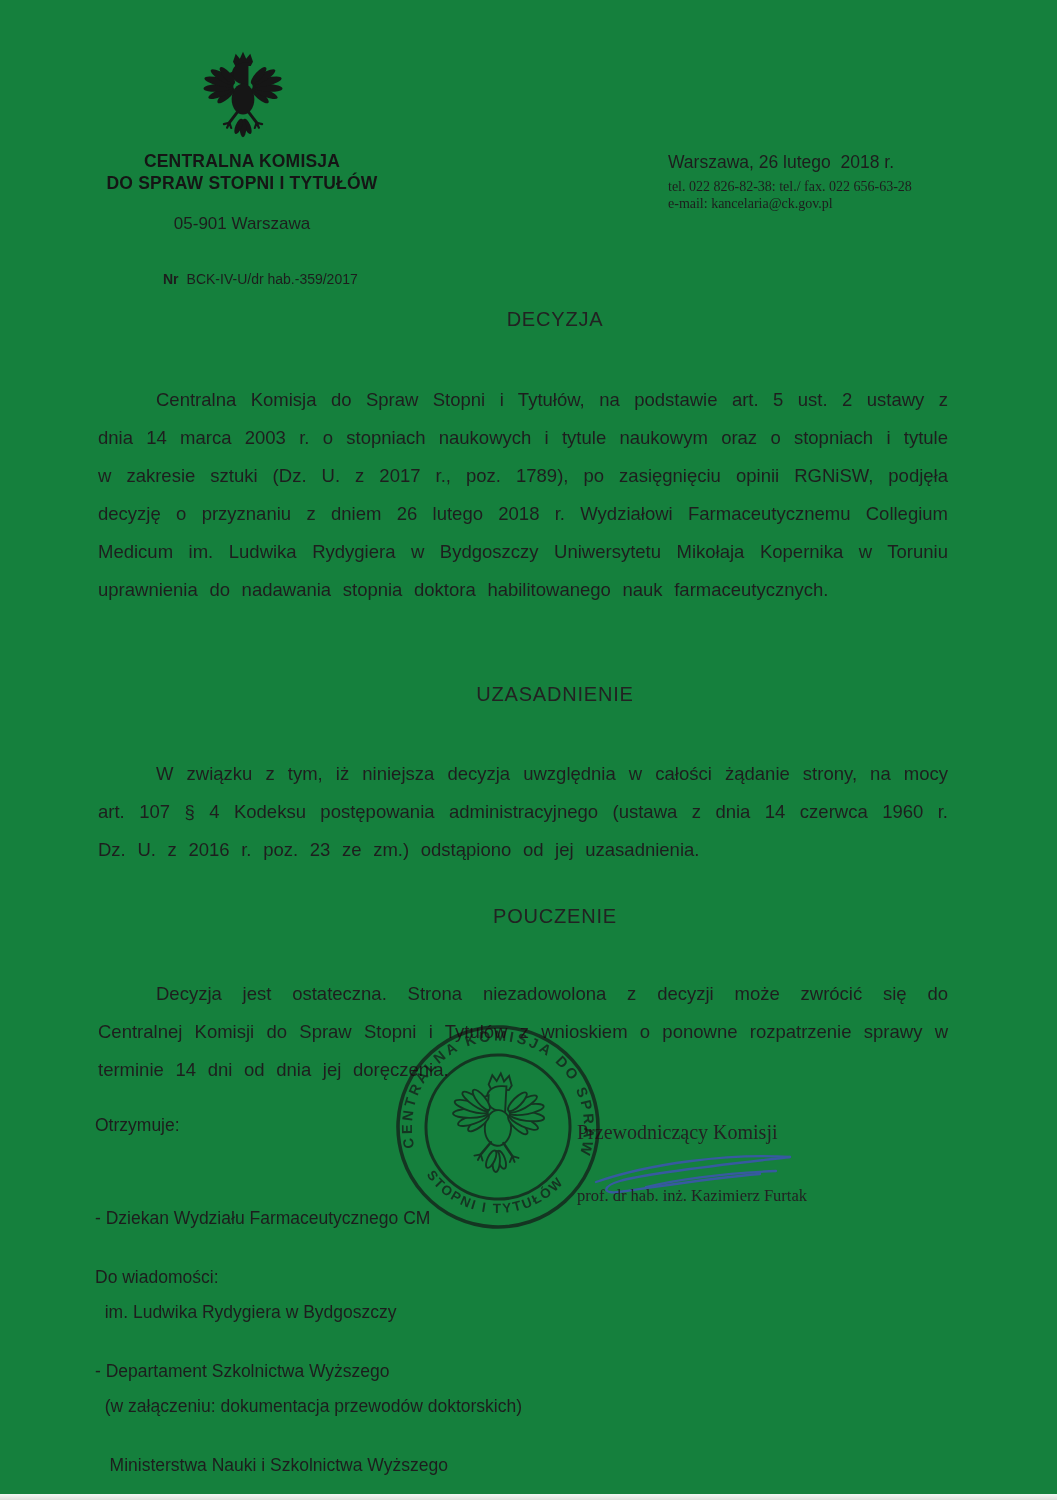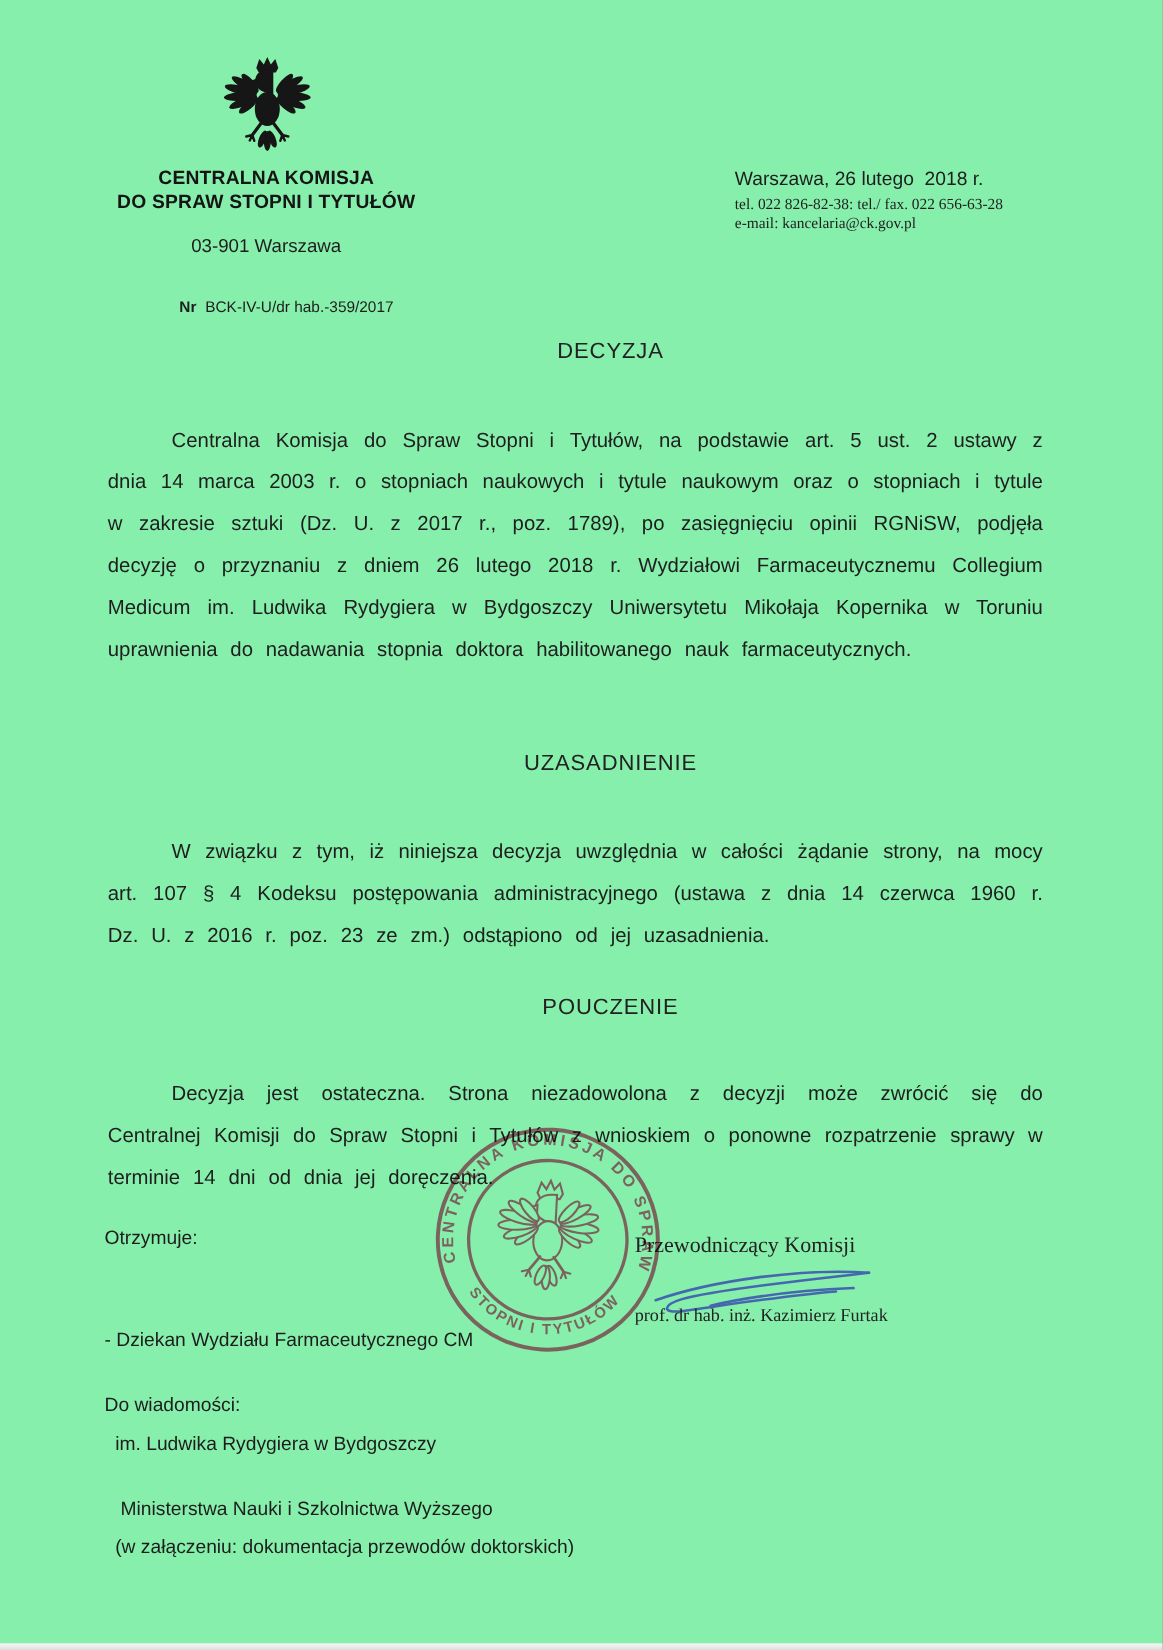--- a/index.html
+++ b/index.html
@@ -1,18 +1,18 @@
 <!DOCTYPE html>
 <html><head>
 <meta charset="utf-8">
 <style>
   html,body{margin:0;padding:0;background:#9a9a9a;}
   .page{
     position:relative;width:1057px;height:1500px;margin:0 auto;
-    background:#86efac;overflow:hidden;
+    background:#15803d;overflow:hidden;
     font-family:"Liberation Sans","DejaVu Sans",sans-serif;color:#1d1d1d;
   }
   .abs{position:absolute;}
   .serif{font-family:"Liberation Serif","DejaVu Serif",serif;}
   .pre{white-space:pre;}
   
   .org{left:92px;top:151px;width:300px;text-align:center;font-weight:bold;
        font-size:17.5px;line-height:21.5px;letter-spacing:.2px;color:#151515;}
   .addr{left:92px;top:212px;width:300px;text-align:center;font-size:17px;line-height:23px;}
   .ref{left:163px;top:271px;font-size:14px;}
@@ -78,21 +78,21 @@
       <path class="eagle-stroke" d="M44 68 L35 80 M56 68 L65 80"></path>
       <path class="eagle-stroke" style="stroke-width:2.4" d="M35 80 l-6 1.5 M35 80 l-2.5 5.5 M35 80 l2 5.8 M65 80 l6 1.5 M65 80 l2.5 5.5 M65 80 l-2 5.8"></path>
     </g>
   </svg>
 
   <div class="abs org">
     <div>CENTRALNA KOMISJA</div>
     <div>DO SPRAW STOPNI I TYTUŁÓW</div>
   </div>
   <div class="abs addr">
-    <div>03-901 Warszawa</div>
+    <div>05-901 Warszawa</div>
   </div>
   <div class="abs ref">
     <b>Nr</b><span>BCK-IV-U/dr hab.-359/2017</span>
   </div>
 
   <div class="abs corr-date pre">Warszawa, 26 lutego  2018 r.</div>
   <div class="abs corr-tel serif">tel. 022 826-82-38: tel./ fax. 022 656-63-28</div>
   <div class="abs corr-mail serif">e-mail: kancelaria@ck.gov.pl</div>
 
   <div class="abs heading" style="top:308px">DECYZJA</div>
@@ -106,20 +106,21 @@
 
   <div class="abs list-head" style="top:1115px">Otrzymuje:</div>
   <div class="abs list" style="top:1141px">
     <div>- Dziekan Wydziału Farmaceutycznego CM</div>
     <div>  im. Ludwika Rydygiera w Bydgoszczy</div>
     <div>  (w załączeniu: dokumentacja przewodów doktorskich)</div>
   </div>
 
   <div class="abs list-head" style="top:1267px">Do wiadomości:</div>
   <div class="abs list" style="top:1294px">
+    <div>- Departament Szkolnictwa Wyższego</div>
     <div>   Ministerstwa Nauki i Szkolnictwa Wyższego</div>
     
     
   </div>
 
   <div class="abs sig-title serif">Przewodniczący Komisji</div>
   <svg class="abs sig-ink" width="225" height="48" viewBox="0 0 225 48" aria-hidden="true">
     <g fill="none" stroke="#3c55ae" stroke-width="2.3" stroke-linecap="round" opacity="0.88">
       <path d="M8 34 C60 16 140 5 202 9"></path>
       <path d="M202 9 C160 14 62 24 32 33 C15 38 13 46 31 44 C62 40 122 30 172 26"></path>

